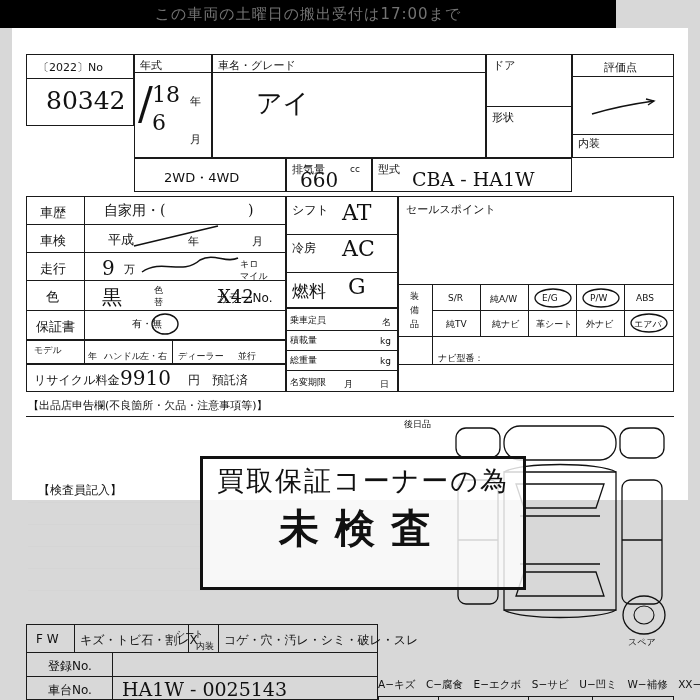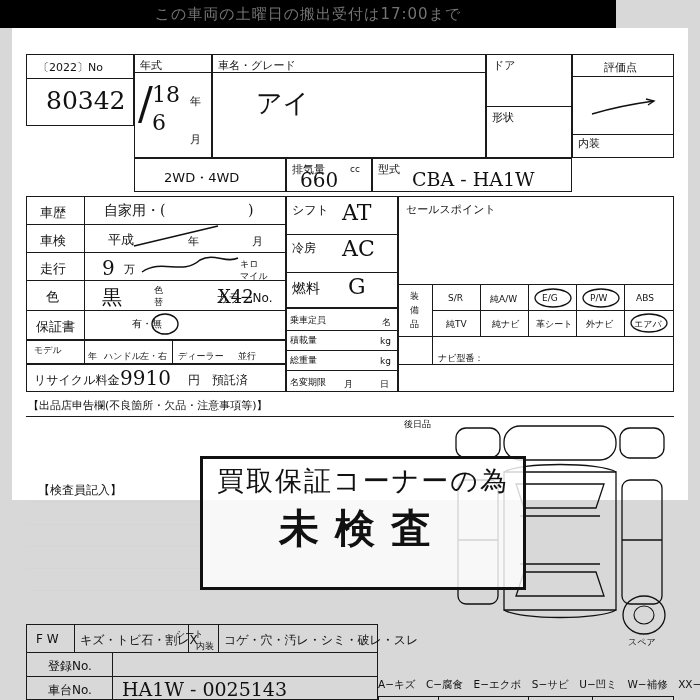--- a/index.html
+++ b/index.html
@@ -152,21 +152,21 @@
 
   <div class="lbl" style="left:16px;top:370px;font-size:11px;">【出品店申告欄(不良箇所・欠品・注意事項等)】</div>
 
   <div class="bx" style="left:274px;top:168px;width:112px;height:112px;"></div>
   <div class="hline" style="left:274px;top:206px;width:112px;"></div>
   <div class="hline" style="left:274px;top:244px;width:112px;"></div>
   <div class="lbl" style="left:280px;top:174px;font-size:12px;">シフト</div>
   <div class="hw" style="left:330px;top:172px;font-size:22px;">AT</div>
   <div class="lbl" style="left:280px;top:212px;font-size:12px;">冷房</div>
   <div class="hw" style="left:330px;top:208px;font-size:22px;">AC</div>
-  <div class="lbl" style="left:280px;top:252px;font-size:14px;text-align:right;">燃料</div>
+  <div class="lbl" style="left:280px;top:252px;font-size:17px;text-align:right;">燃料</div>
   <div class="hw" style="left:336px;top:246px;font-size:22px;">G</div>
 
   <div class="bx" style="left:196px;top:280px;width:78px;height:32px;border:none;"></div>
   <div class="lbl" style="left:204px;top:262px;font-size:12px;">カラーNo.</div>
 
   <div class="bx" style="left:274px;top:280px;width:112px;height:84px;"></div>
   <div class="hline" style="left:274px;top:302px;width:112px;"></div>
   <div class="hline" style="left:274px;top:322px;width:112px;"></div>
   <div class="hline" style="left:274px;top:342px;width:112px;"></div>
   <div class="lbl tiny" style="left:278px;top:286px;">乗車定員</div>

